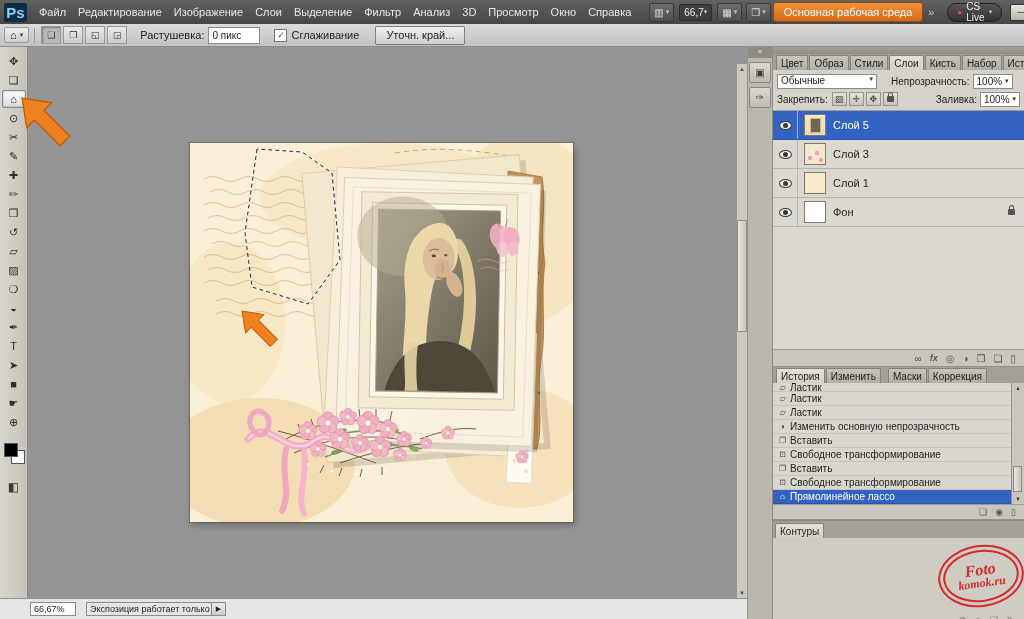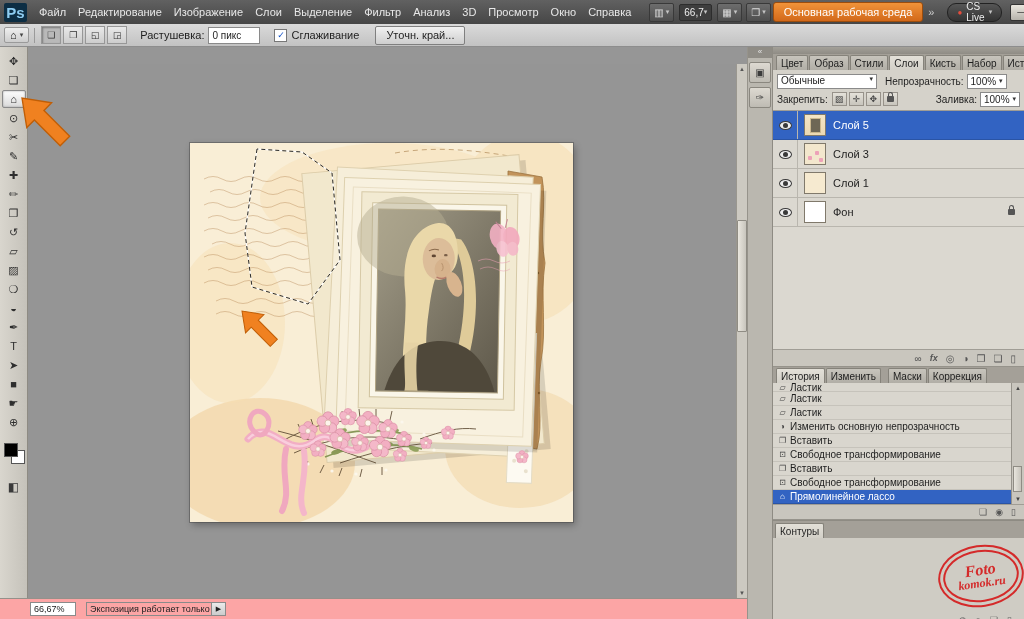--- a/index.html
+++ b/index.html
@@ -40,39 +40,39 @@
   .toolbar-arrow{position:absolute;left:12px;top:86px;z-index:10;pointer-events:none}
   
   .tabbar{position:absolute;left:28px;top:46px;width:719px;height:18px;background:#8a8a8a;border-bottom:1px solid #696969;display:flex;align-items:flex-end;z-index:2}
   .doctab{height:17px;margin-left:1px;padding:0 7px;background:linear-gradient(#e4e4e4,#c5c5c5);border:1px solid #6f6f6f;border-bottom:none;border-radius:3px 3px 0 0;display:flex;align-items:center;gap:7px;font-size:10px;color:#1c1c1c;white-space:nowrap}
   .doctab .x{color:#444}
   .canvas{position:absolute;left:28px;top:64px;width:708px;height:534px;background:#959595;z-index:1}
   .artwork{position:absolute;left:190px;top:143px;width:383px;height:379px;box-shadow:0 0 0 1px rgba(60,60,60,.4),2px 3px 7px rgba(0,0,0,.3);z-index:2}
   .vscroll{position:absolute;left:736px;top:64px;width:11px;height:534px;background:#ccc9c1;border-left:1px solid #9a978f;z-index:2;display:flex;flex-direction:column;justify-content:space-between;align-items:center;font-size:6px;color:#555;box-sizing:border-box;padding:2px 0}
   .vthumb{position:absolute;left:737px;top:220px;width:8px;height:110px;background:linear-gradient(90deg,#e9e6de,#c8c5bd);border:1px solid #8f8c84;z-index:3;border-radius:1px}
   
-  .statusbar{position:absolute;left:0;top:598px;width:747px;height:21px;background:#fca5a5;border-top:1px solid #94918a;display:flex;align-items:center;font-size:9px;color:#222;z-index:4;box-sizing:border-box}
+  .statusbar{position:absolute;left:0;top:598px;width:747px;height:21px;background:#e5e5e5;border-top:1px solid #94918a;display:flex;align-items:center;font-size:9px;color:#222;z-index:4;box-sizing:border-box}
   .zoomfield{width:46px;height:14px;background:#fff;border:1px solid #8a8a8a;margin-left:30px;display:flex;align-items:center;padding:0 3px;box-sizing:border-box}
   .statusmsg{width:126px;height:14px;border:1px solid #8a8a8a;margin-left:10px;display:flex;align-items:center;padding:0 3px;overflow:hidden;white-space:nowrap;box-sizing:border-box}
   .statusplay{width:14px;height:14px;border:1px solid #8a8a8a;border-left:none;background:linear-gradient(#eaeaea,#ccc);display:flex;align-items:center;justify-content:center;font-size:7px;box-sizing:border-box}
   
   .dockstrip{position:absolute;left:747px;top:46px;width:25px;height:573px;background:#bab7af;border-left:1px solid #96938b;z-index:3;box-sizing:border-box}
   .strip-expand{height:12px;background:#8f8c85;color:#e5e5e5;font-size:8px;text-align:center;line-height:12px}
   .strip-btn{width:20px;height:19px;margin:4px auto 0;border:1px solid #8a877f;border-radius:2px;background:linear-gradient(#ddd9d1,#bebbb3);display:flex;align-items:center;justify-content:center;font-size:10px;color:#3c3c3c}
   
   .dock{position:absolute;left:772px;top:46px;width:252px;height:573px;background:#cfccc4;border-left:1px solid #8e8b83;z-index:3;font-size:10px;color:#1e1e1e;box-sizing:border-box}
   .dock-dragbar{height:8px;background:linear-gradient(#a6a39b,#8f8c85)}
   .ptabs{display:flex;align-items:flex-end;height:16px;background:#a4a098;padding-left:3px;overflow:hidden}
   .ptab{height:15px;padding:0 4px;margin-right:1px;background:linear-gradient(#c7c4bc,#b1aea6);border:1px solid #85827a;border-bottom:none;border-radius:2px 2px 0 0;display:flex;align-items:center;white-space:nowrap;box-sizing:border-box}
   .ptab.active{background:linear-gradient(#e3e0d8,#d3d0c8)}
   .layers-ctrl{background:#d5d2ca;border-bottom:1px solid #a09d95;padding:2px 4px}
   .lrow{display:flex;align-items:center;height:18px}
   .combo{width:100px;height:15px;background:#fff;border:1px solid #8a8a8a;display:flex;justify-content:space-between;padding:0 3px;box-sizing:border-box}
   .combo .dd,.valbox .dd{color:#333}
-  .small-label{margin-left:8px;white-space:nowrap}
+  .small-label{margin-left:14px;white-space:nowrap}
   .valbox{width:40px;height:15px;background:#fff;border:1px solid #8a8a8a;display:flex;align-items:center;justify-content:space-between;padding:0 3px;margin-left:3px;box-sizing:border-box}
   .lockbox{width:15px;height:14px;border:1px solid #97928a;background:linear-gradient(#e4e1d9,#c8c5bd);display:flex;align-items:center;justify-content:center;font-size:9px;color:#444;margin-right:2px;box-sizing:border-box}
   .padlock{width:7px;height:6px;background:#555;border-radius:1px;position:relative;display:inline-block}
   .padlock:before{content:"";position:absolute;left:1px;top:-4px;width:5px;height:4px;border:1px solid #555;border-bottom:none;border-radius:3px 3px 0 0;box-sizing:border-box}
   .layers-list{height:238px;background:#dbd8d0;overflow:hidden;border-bottom:1px solid #a09d95}
   .layer-row{display:flex;align-items:center;height:28px;border-bottom:1px solid #b9b6ae;background:#dbd8d0;font-size:11px}
   .layer-row.selected{background:#3263c2;color:#fff;border-bottom-color:#2a54a5}
   .eyebox{width:24px;height:28px;border-right:1px solid #b9b6ae;display:flex;align-items:center;justify-content:center;flex:none}
   .eye{width:13px;height:9px;border:1px solid #3a3a3a;border-radius:50%;position:relative;background:#eee;box-sizing:border-box}
   .eye:after{content:"";position:absolute;left:3px;top:1px;width:5px;height:5px;background:#3a3a3a;border-radius:50%}

